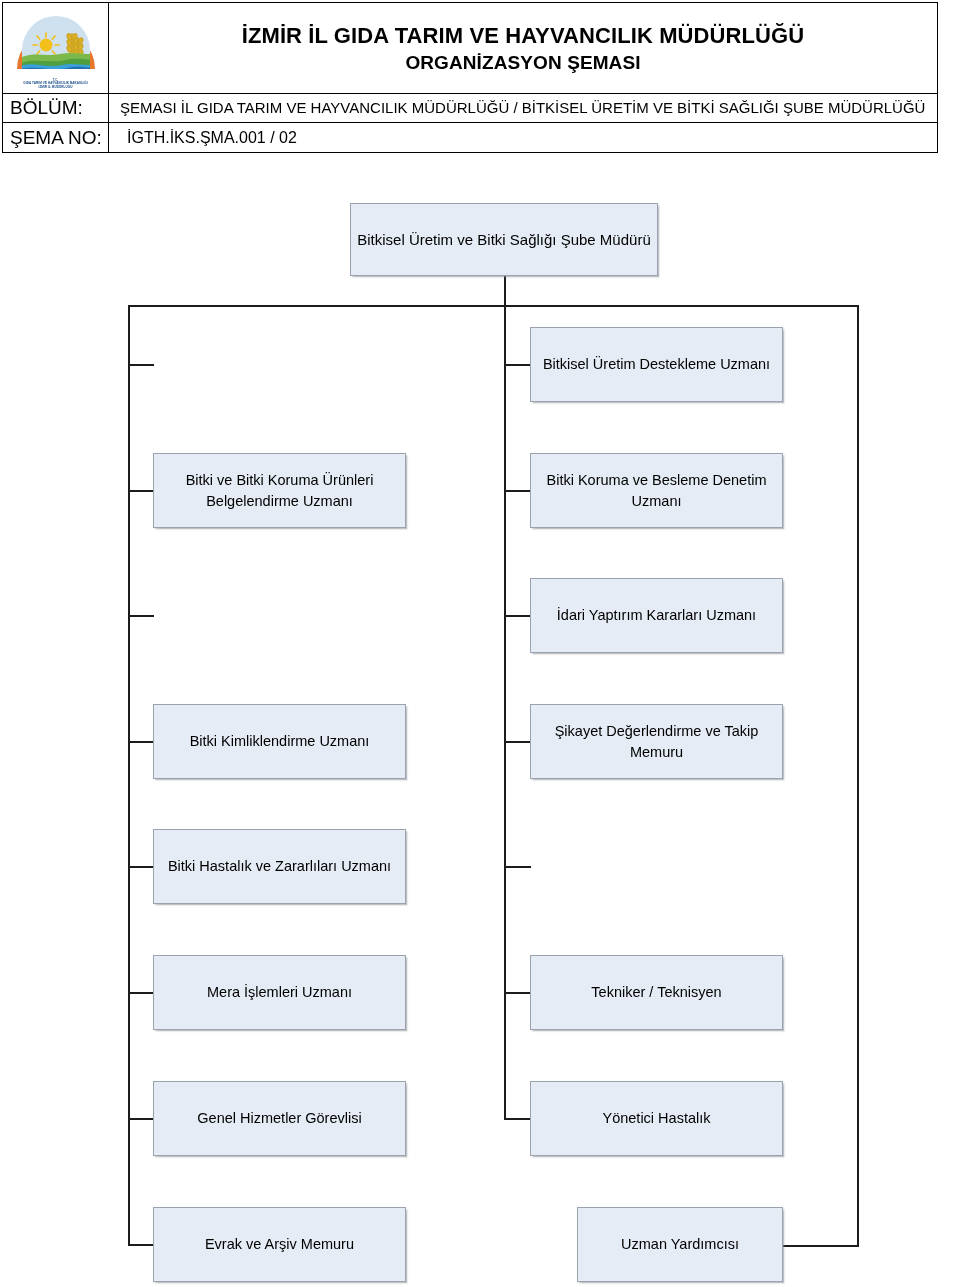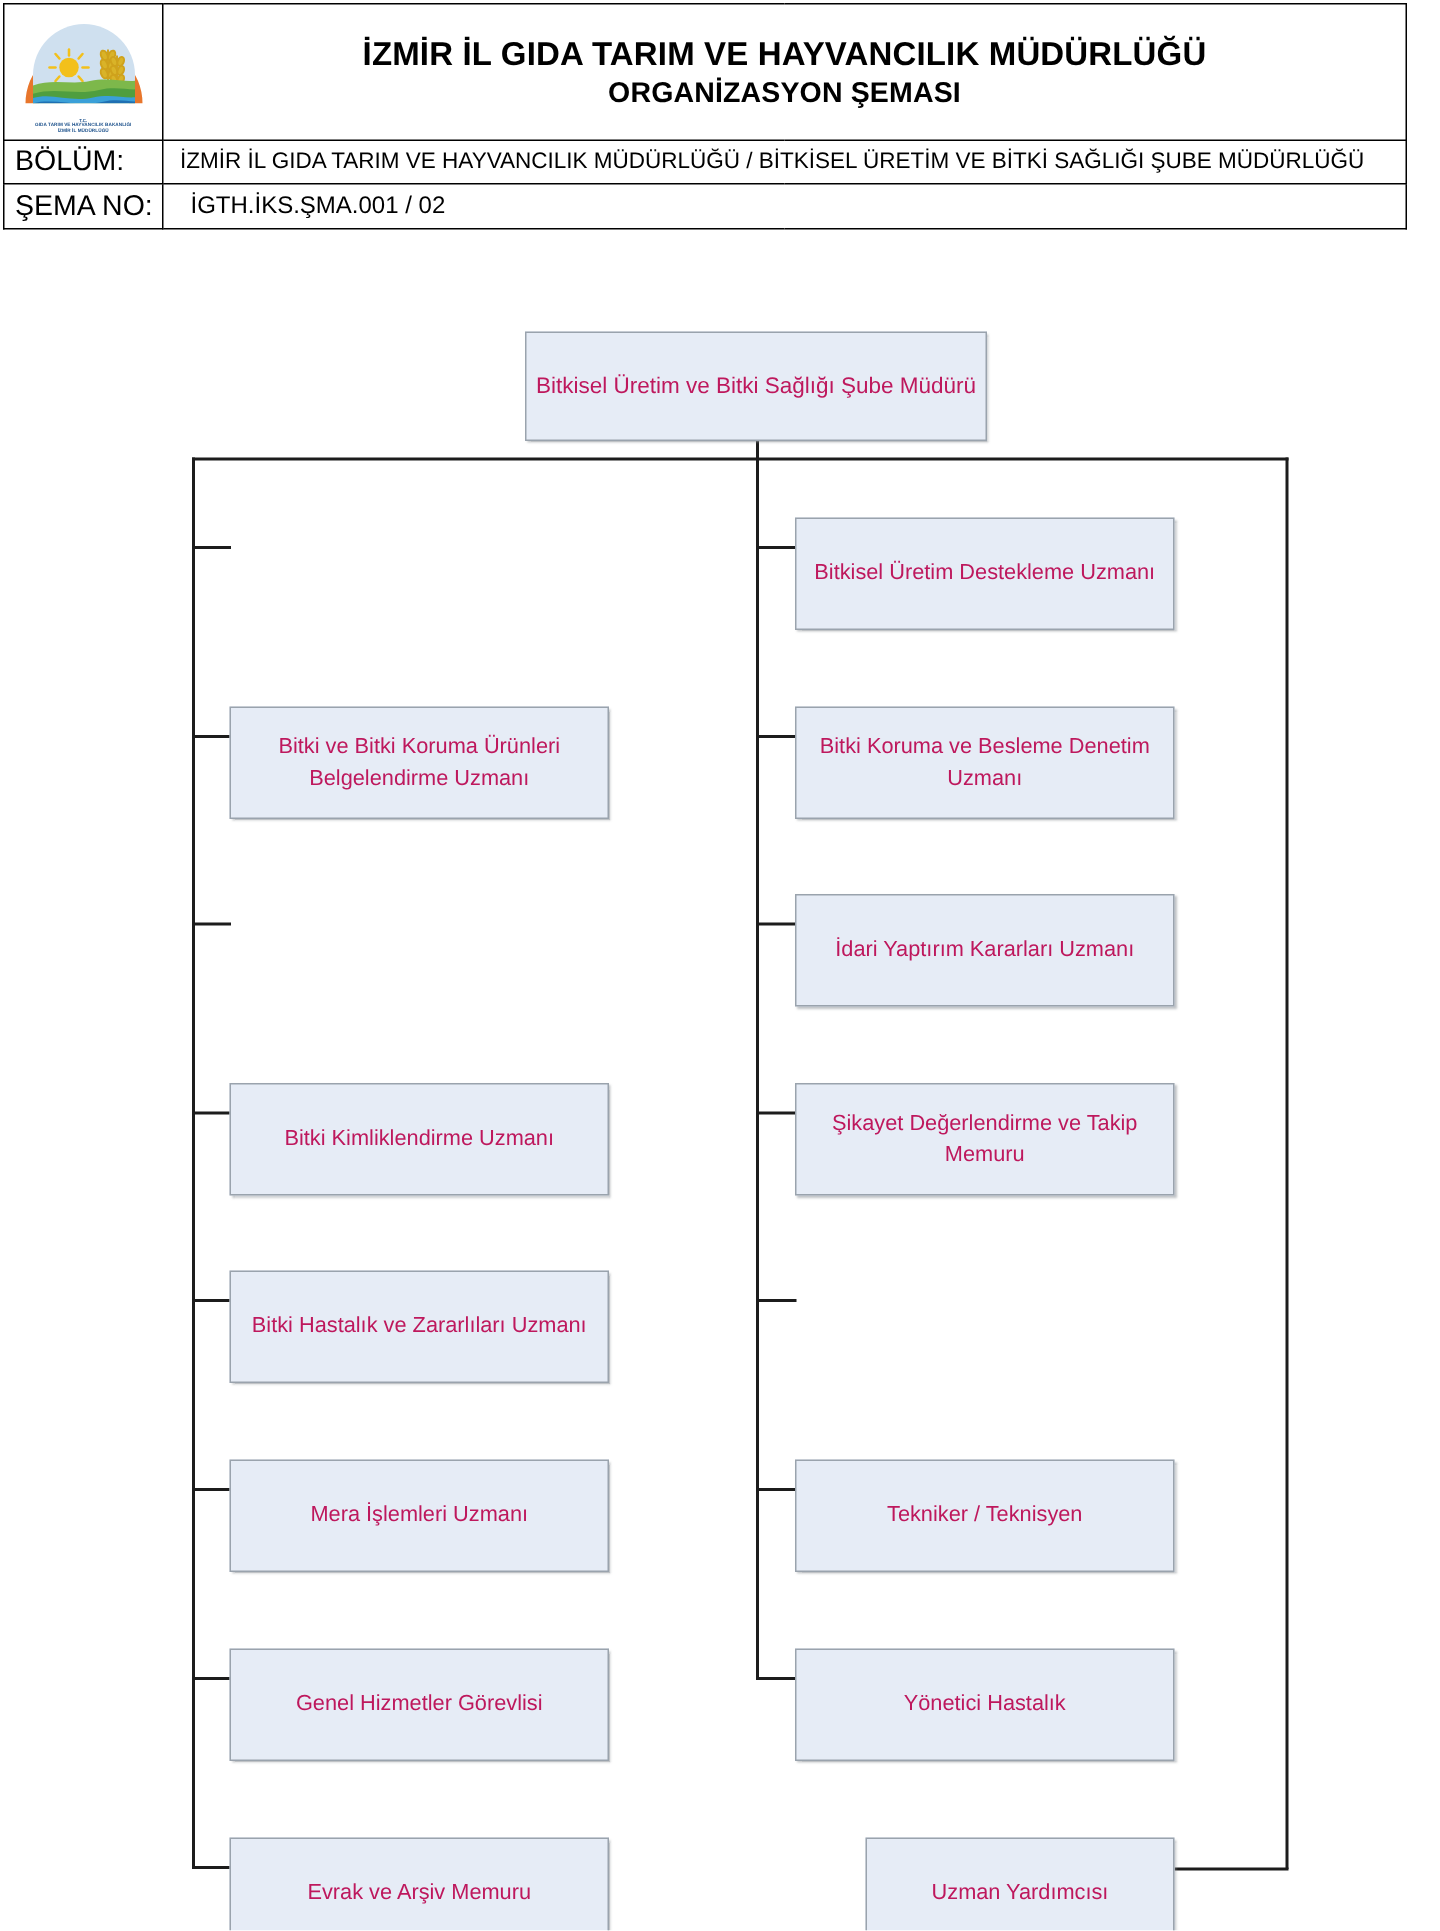--- a/index.html
+++ b/index.html
@@ -108,23 +108,22 @@
     box-sizing: border-box;
     background: #e6ecf6;
     border: 1px solid #9aa3ad;
     box-shadow: 1.5px 1.5px 1.5px rgba(140,145,152,0.55);
     display: flex;
     align-items: center;
     justify-content: center;
     text-align: center;
     font-size: 14.5px;
     line-height: 1.42;
-    color: #be185d;
+    color: #000000;
     padding: 2px 6px;
-    margin-top: 18px;
   }
   .node.root { font-size: 15px; }
   .node .node-label { display: block; width: 100%; }
 
   .line {
     position: absolute;
     background: #1c1c1c;
   }
   .line.v { width: 2px; }
   .line.h { height: 2px; }
@@ -195,21 +194,21 @@
           </div>
         </div>
       </td>
       <td class="hdr-title-cell" colspan="2">
         <div class="title-line1">İZMİR İL GIDA TARIM VE HAYVANCILIK MÜDÜRLÜĞÜ</div>
         <div class="title-line2">ORGANİZASYON ŞEMASI</div>
       </td>
     </tr>
     <tr>
       <td class="hdr-label-cell">BÖLÜM:</td>
-      <td class="hdr-value-cell" colspan="2">İZMİR İL GIDA TARIM VE HAYVANCILIK MÜDÜRLÜĞÜ / BİTKİSEL ÜRETİM VE BİTKİ SAĞLIĞI ŞUBE MÜDÜRLÜĞÜ</td>
+      <td class="hdr-value-cell" colspan="2">ŞEMASI İL GIDA TARIM VE HAYVANCILIK MÜDÜRLÜĞÜ / BİTKİSEL ÜRETİM VE BİTKİ SAĞLIĞI ŞUBE MÜDÜRLÜĞÜ</td>
     </tr>
     <tr>
       <td class="hdr-label-cell">ŞEMA NO:</td>
       <td class="hdr-value-cell schema-no" colspan="2">İGTH.İKS.ŞMA.001 / 02</td>
     </tr>
   </tbody>
     </table>
 
   <div id="chart">
 

